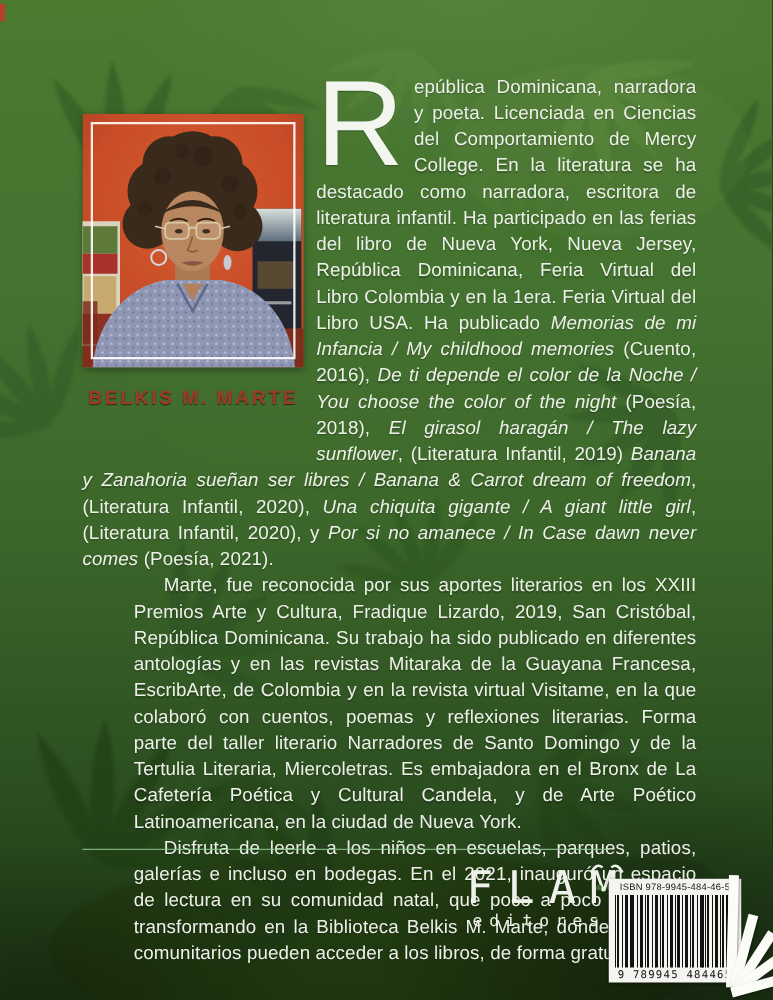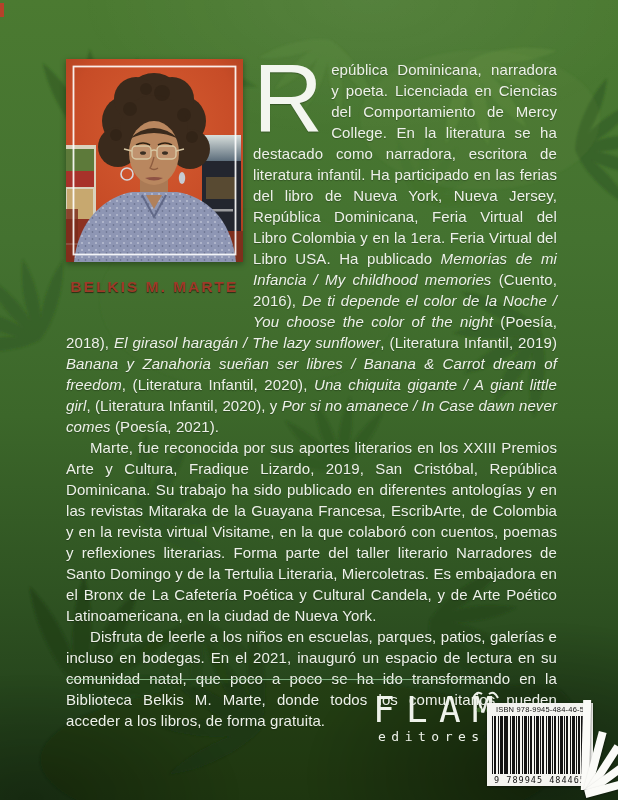--- a/index.html
+++ b/index.html
@@ -17,27 +17,27 @@
   }
   .corner-accent { position:absolute; left:0; top:3px; width:4px; height:14px; background:#c23b2a; opacity:.9; }
 
   
   .bio {
     position:absolute; left:66px; top:59px; width:491px;
     color:#edf1e9; font-size:15px; line-height:21px; text-align:justify;
     text-shadow:0 1px 1px rgba(0,0,0,.28); letter-spacing:.1px;
   }
   .bio p { margin:0; }
-  .bio p.indent { text-indent:24px; }
+  .bio p.indent { text-indent:24px;margin-left:41px; }
   .bio i { font-style:italic; }
   .dropcap {
     float:left; font-size:97px; line-height:76px; height:76px;
     margin:2px 8px 6px 0; color:#f3f6ef; font-weight:400;
   }
-  .photo-block { float:left; width:187px; height:272px; }
+  .photo-block { float:left; width:187px; height:272px;margin-top:32px; }
   .photo-frame { position:relative; width:177px; height:203px; box-shadow:0 2px 6px rgba(0,0,0,.35); }
   .author-name {
     width:177px; margin-top:14px; text-align:center;
     font-size:15.5px; font-weight:bold; letter-spacing:2px;
     color:#9e3a28; text-shadow:0 1px 1px rgba(30,8,4,.65);
   }
 
   .divider { position:absolute; left:66px; top:679px; width:421px; height:1px; background:rgba(148,200,150,.8); }
 
   

